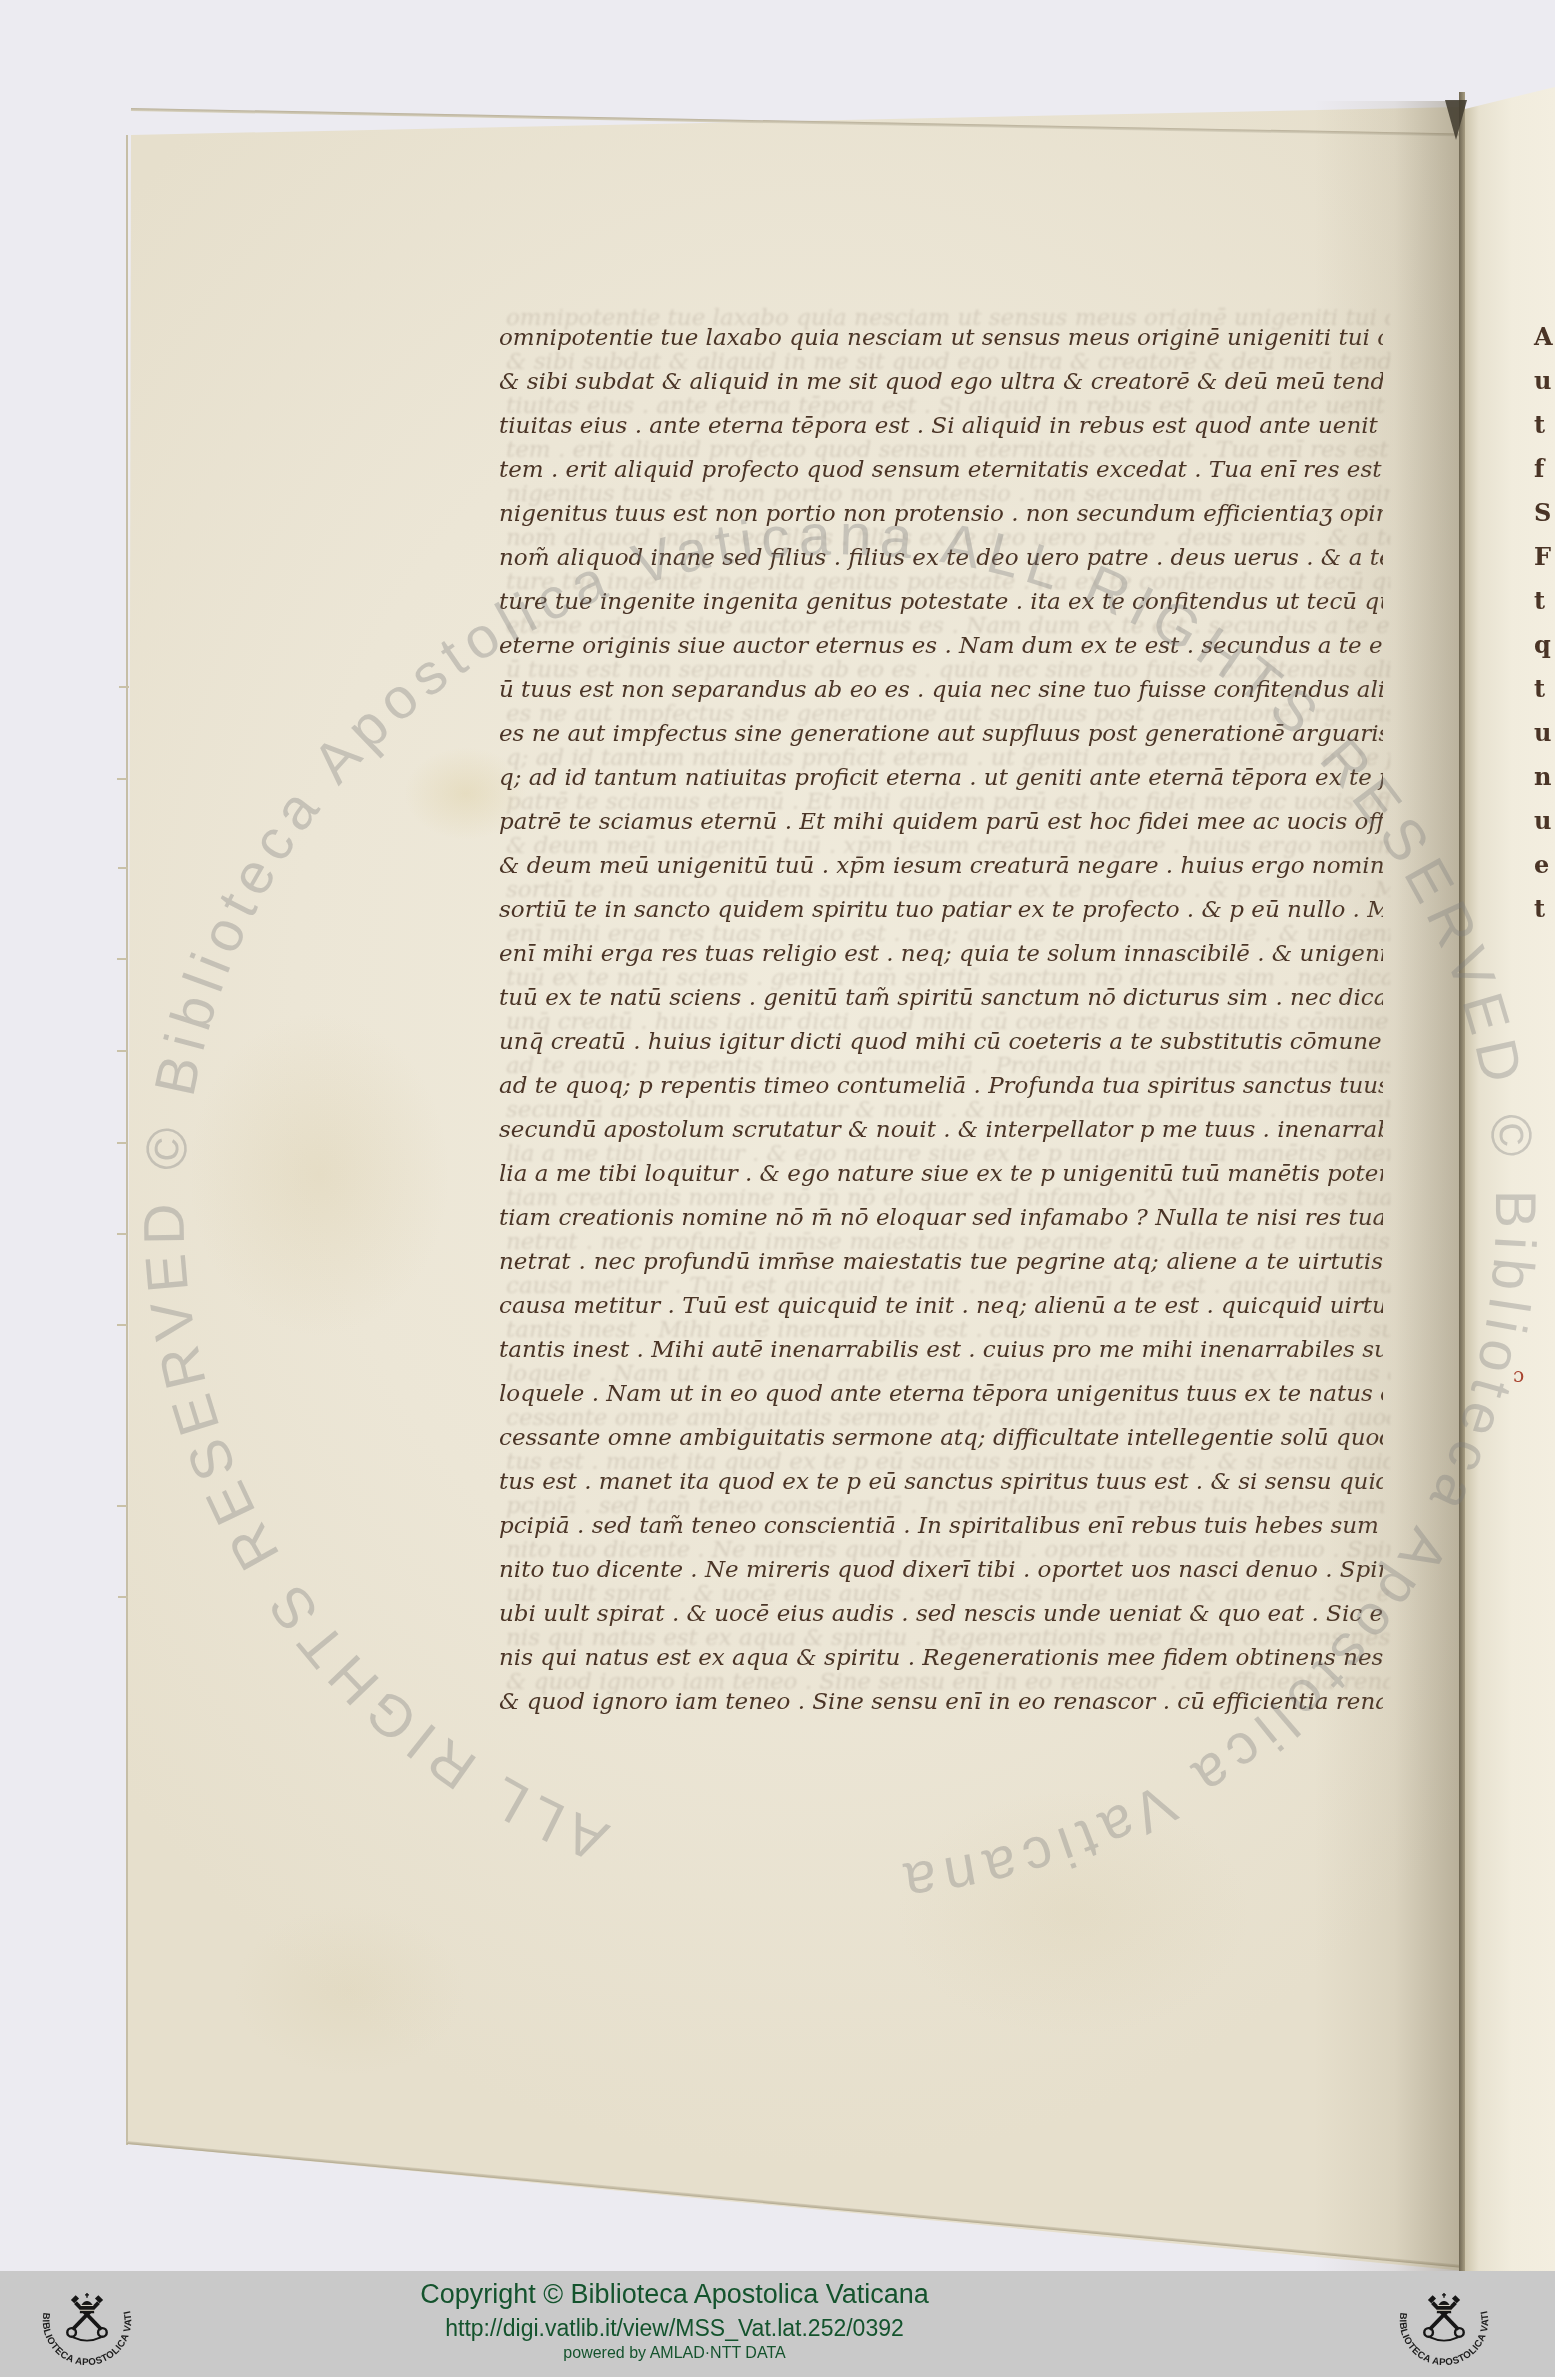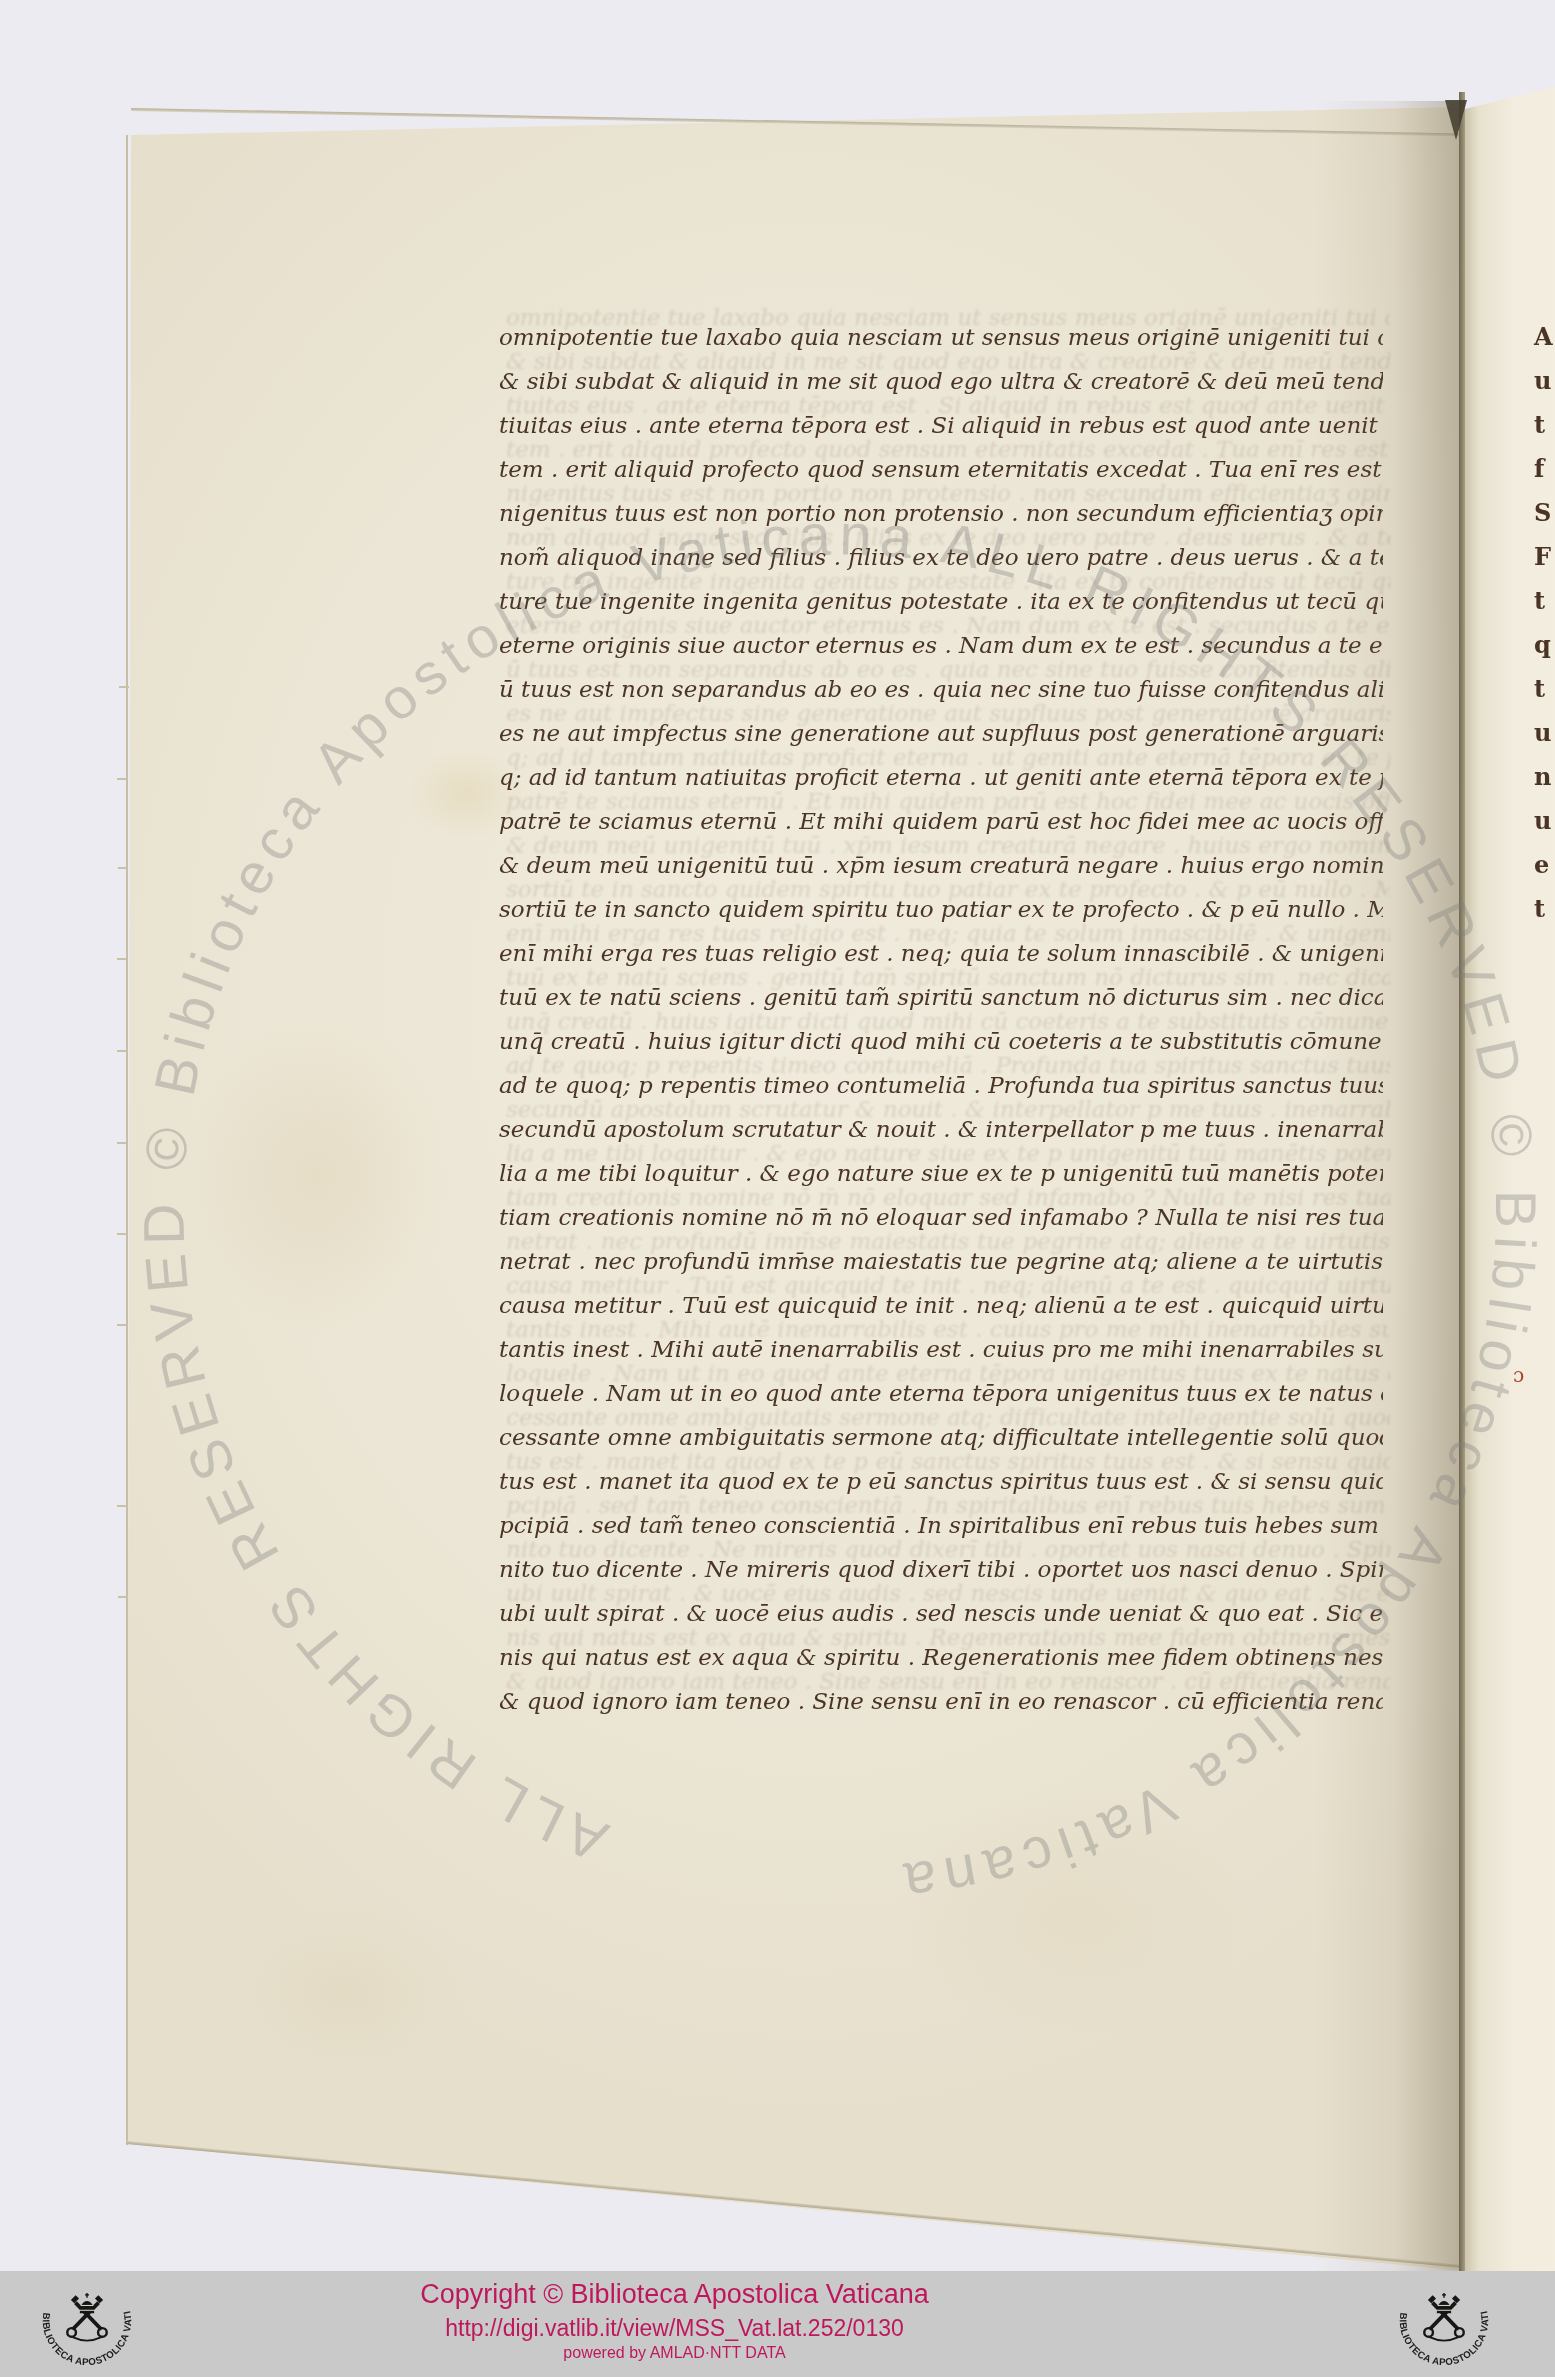--- a/index.html
+++ b/index.html
@@ -44,21 +44,21 @@
   #ghost-block{transform:translate(7px,-20px);filter:blur(1.2px);opacity:.13;}
 
   
   #watermark{position:absolute;left:0;top:0;pointer-events:none;opacity:.34;}
   #watermark text{font-family:"Liberation Sans",sans-serif;font-size:74px;
         letter-spacing:10px;fill:#7e7e7e;}
 
   
   #footer{position:absolute;left:0;top:2271px;width:1555px;height:107px;background:#c9c9c9;}
   #footer .ftext{position:absolute;left:0;width:1349px;text-align:center;
-        font-family:"Liberation Sans",sans-serif;color:#be185d;}
+        font-family:"Liberation Sans",sans-serif;color:#14532d;}
   #f-copy{top:7.8px;font-size:27px;}
   #f-url{top:44px;font-size:23px;}
   #f-pow{top:73px;font-size:16px;}
   .logo{position:absolute;top:2272px;}
   #logo-left{left:9.3px;}
   #logo-right{left:1366px;}
   .logo svg text{font-family:"Liberation Sans",sans-serif;font-size:12.5px;
         font-weight:bold;fill:#1c1c1c;letter-spacing:.5px;}
 </style>
 </head>
@@ -184,21 +184,21 @@
     <defs>
       <path id="wm-circle" fill="none" d="M 1080 2401 A 844 844 0 0 1 236 1557 A 844 844 0 0 1 1080 713 A 844 844 0 0 1 1924 1557 A 844 844 0 0 1 1080 2401"></path>
     </defs>
     <text>
       <textPath href="#wm-circle" xlink:href="#wm-circle" startOffset="300">ALL RIGHTS RESERVED © Biblioteca Apostolica Vaticana      ALL RIGHTS RESERVED © Biblioteca Apostolica Vaticana</textPath>
     </text>
   </svg>
 
   <div id="footer">
     <div class="ftext" id="f-copy">Copyright © Biblioteca Apostolica Vaticana</div>
-    <div class="ftext" id="f-url">http://digi.vatlib.it/view/MSS_Vat.lat.252/0130</div>
+    <div class="ftext" id="f-url">http://digi.vatlib.it/view/MSS_Vat.lat.252/0392</div>
     <div class="ftext" id="f-pow">powered by AMLAD·NTT DATA</div>
   </div>
 
   <div class="logo" id="logo-left">
     <svg width="156" height="104" viewBox="0 0 200 134">
       <defs>
         <path id="arc-l" fill="none" d="M 45 48 A 57 57 0 1 0 155 48"></path>
       </defs>
       <g transform="translate(100,58) scale(0.62)" stroke="#161616" fill="none">
         <line x1="-30" y1="26" x2="24" y2="-30" stroke-width="8"></line>

